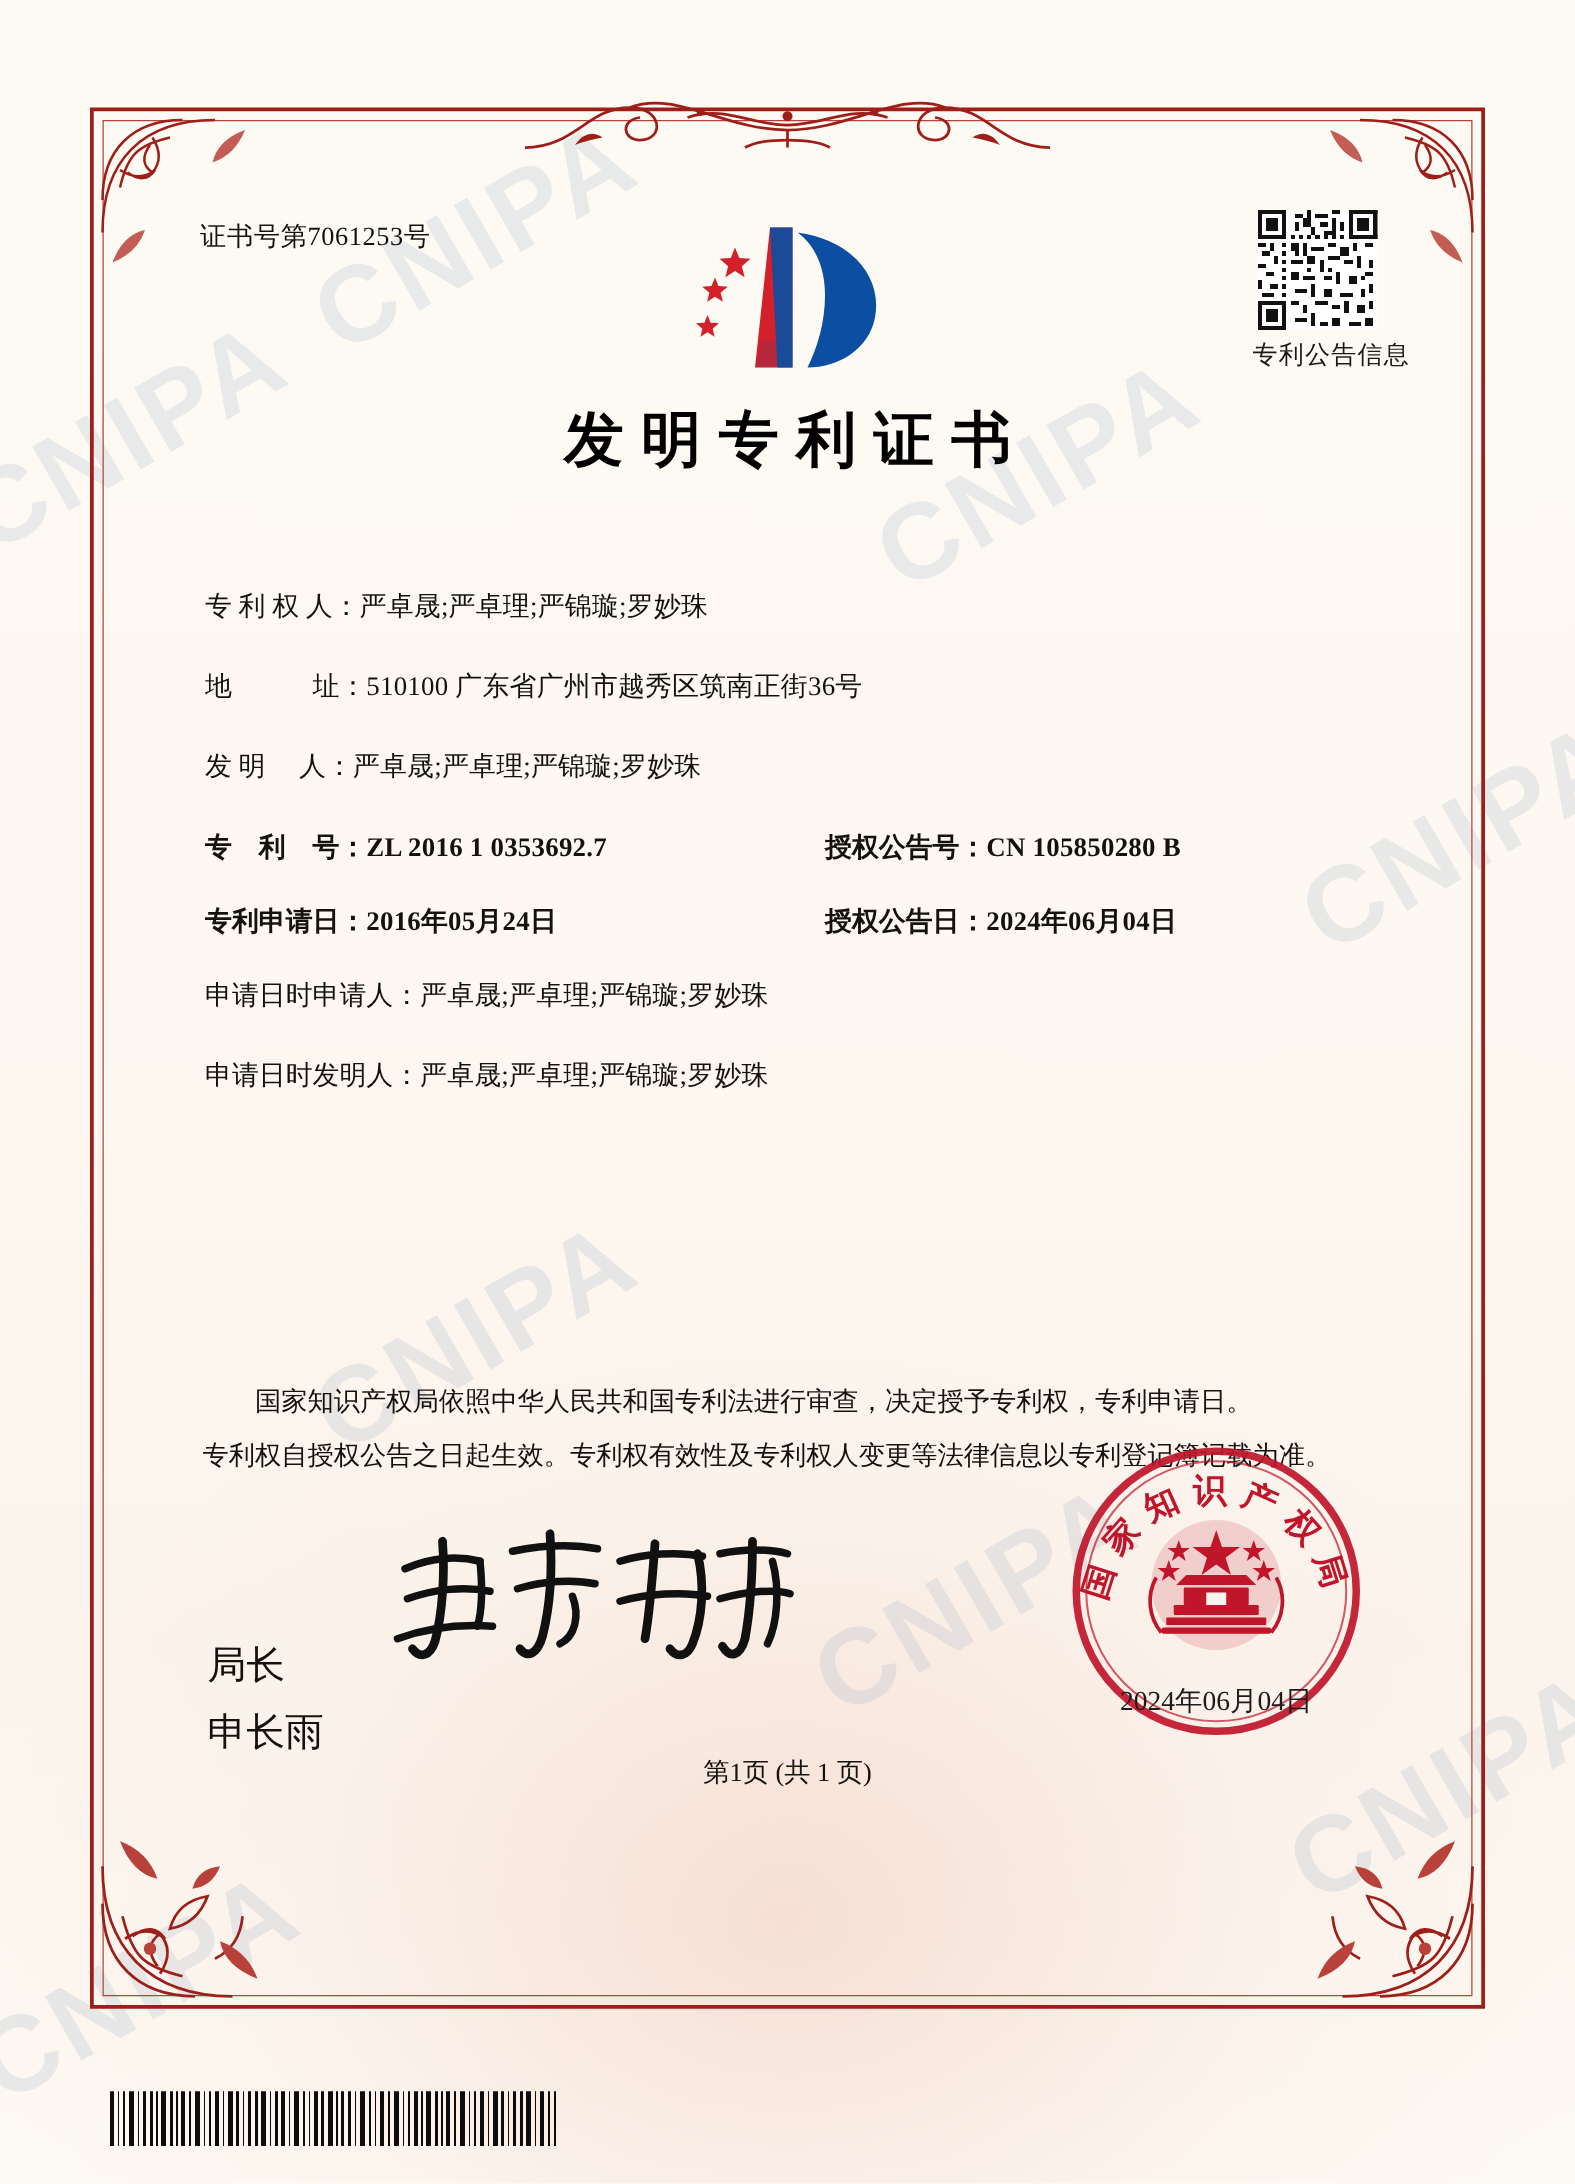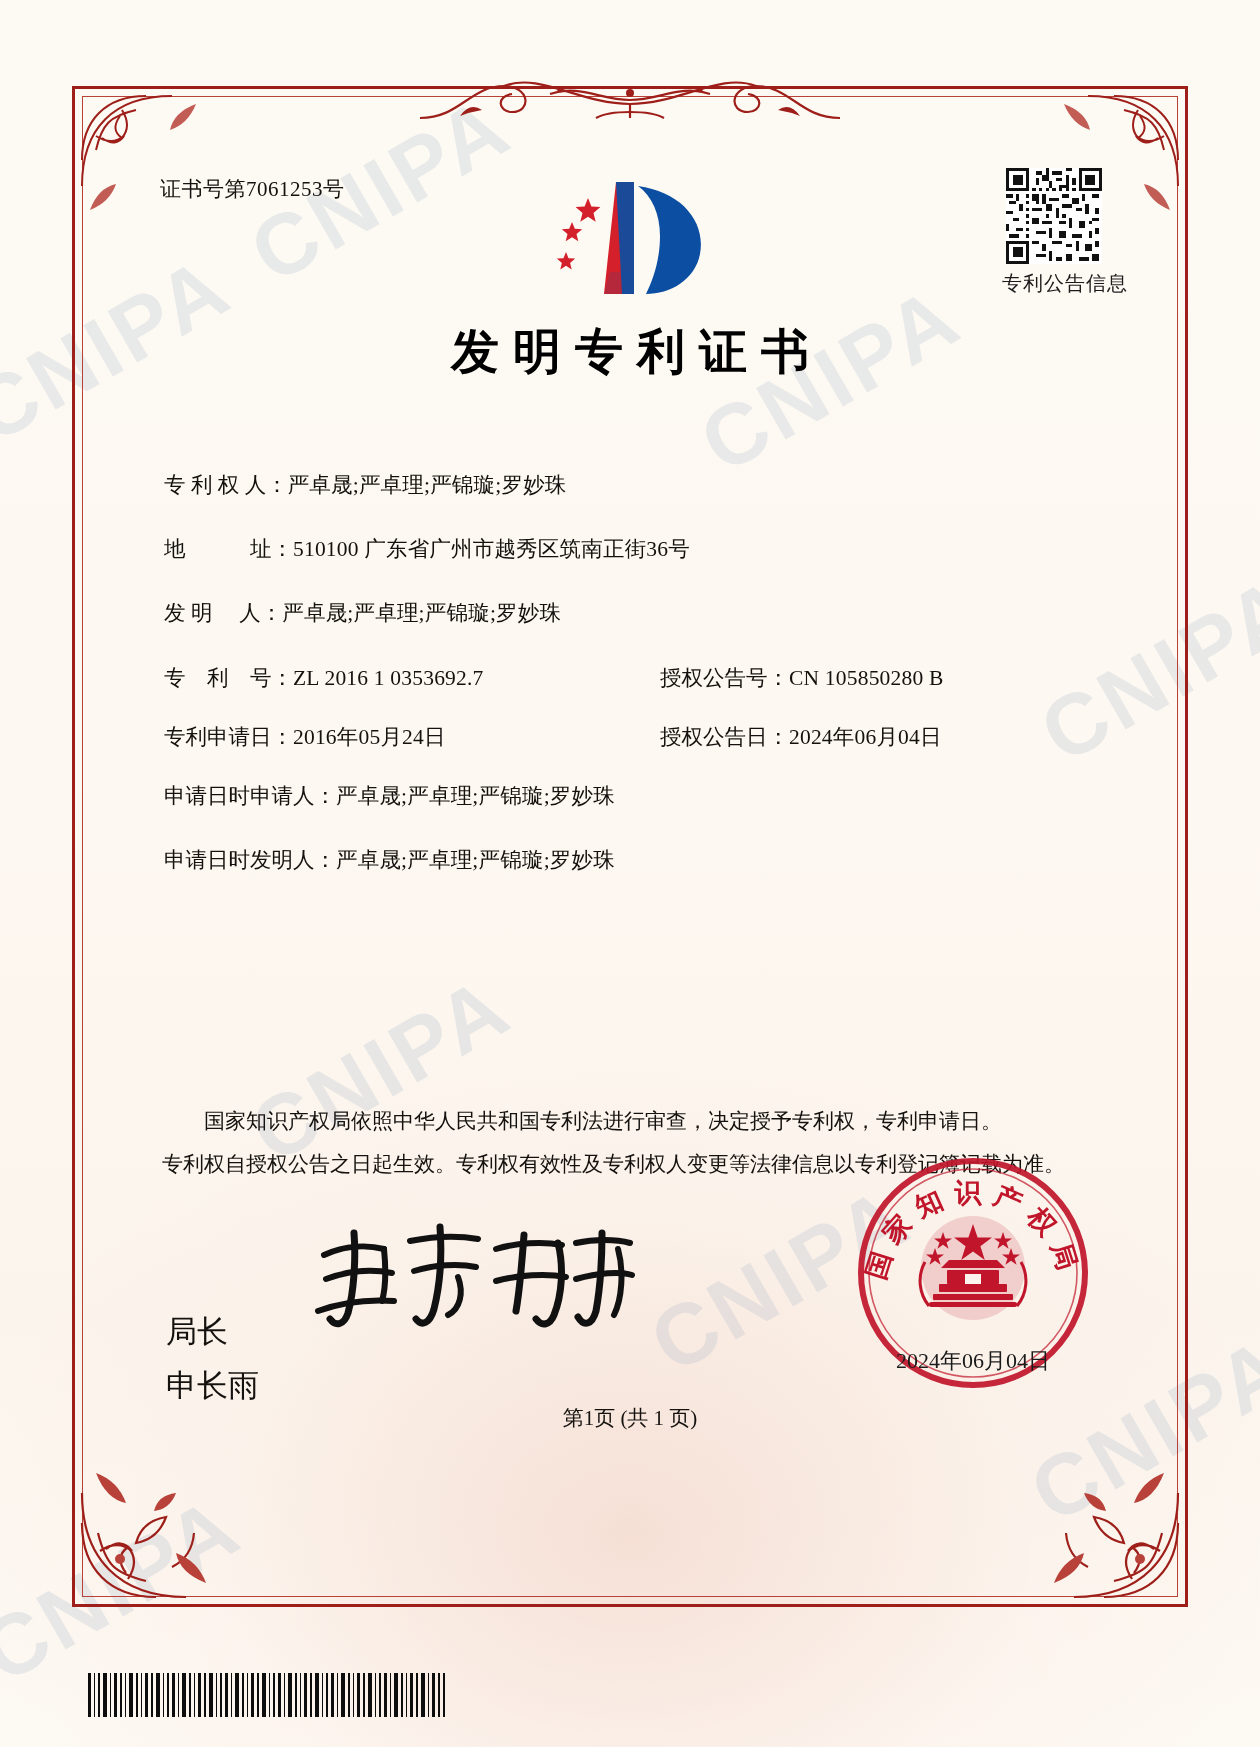--- a/index.html
+++ b/index.html
@@ -128,20 +128,21 @@
     color: #14110e;
   }
   .val {
     color: #14110e;
     letter-spacing: 0.2px;
   }
   .two-col {
     display: flex;
     margin-bottom: 30px;
     font-size: 21.5px;
+    font-weight: bold;
   }
   .col-l { width: 496px; display: flex; align-items: baseline; }
   .col-r { display: flex; align-items: baseline; }
 
   
   .para {
     position: absolute;
     top: 980px;
     left: 42px;
     right: 34px;

